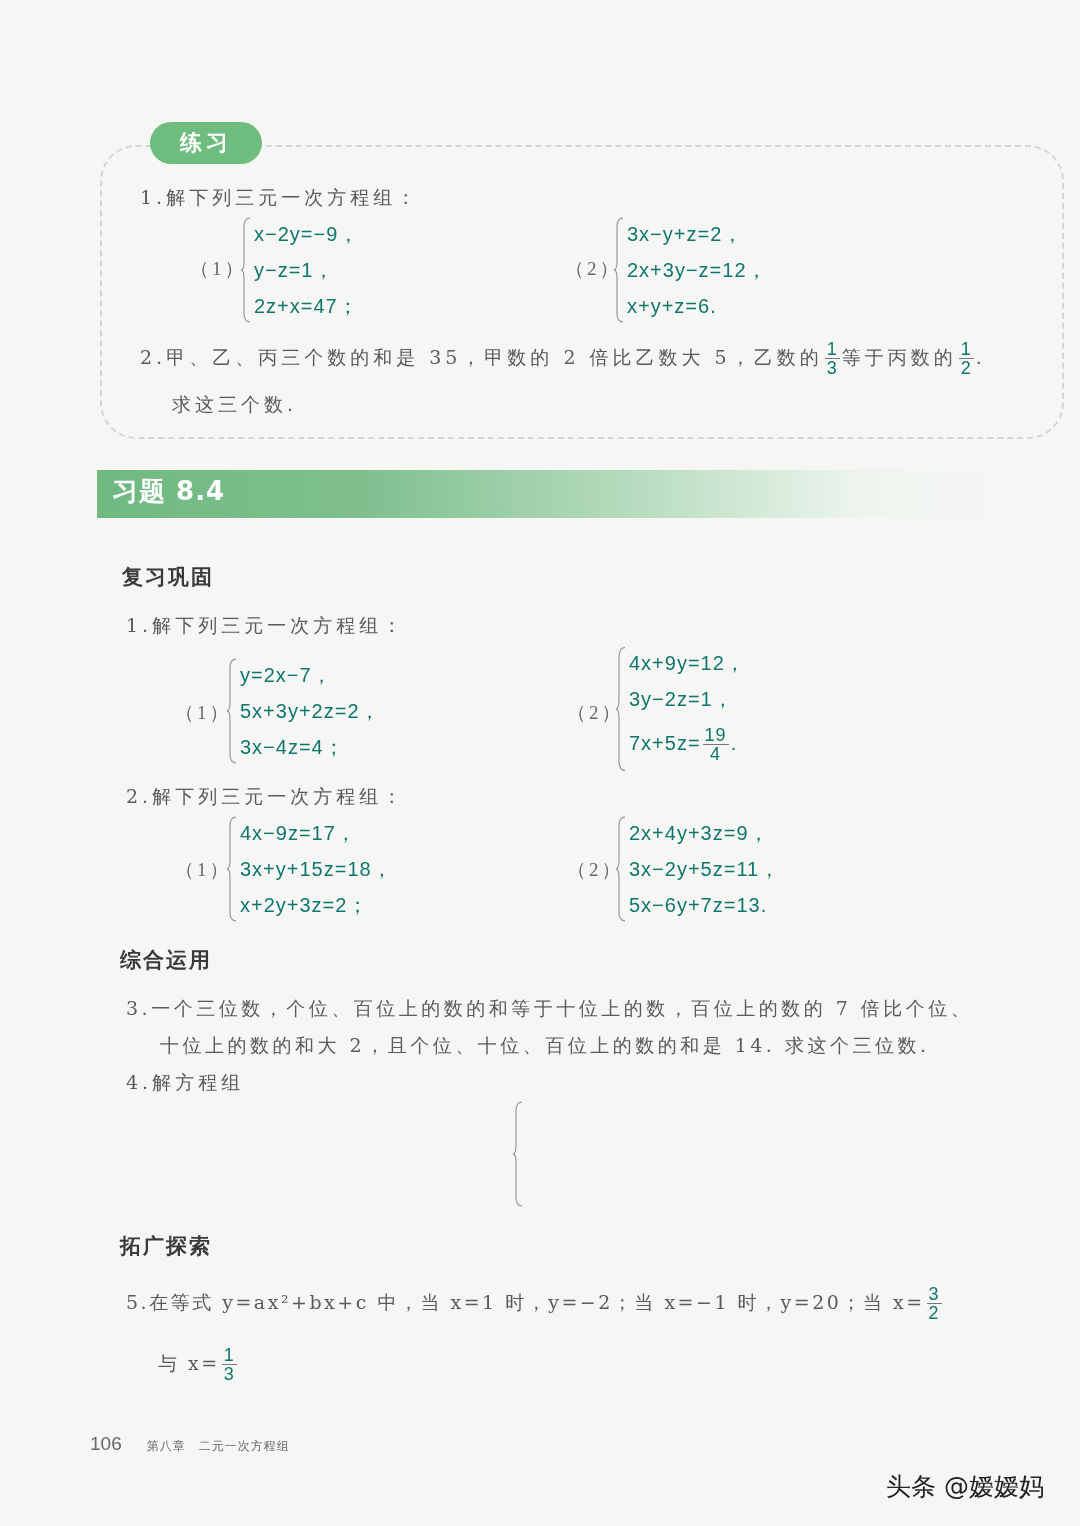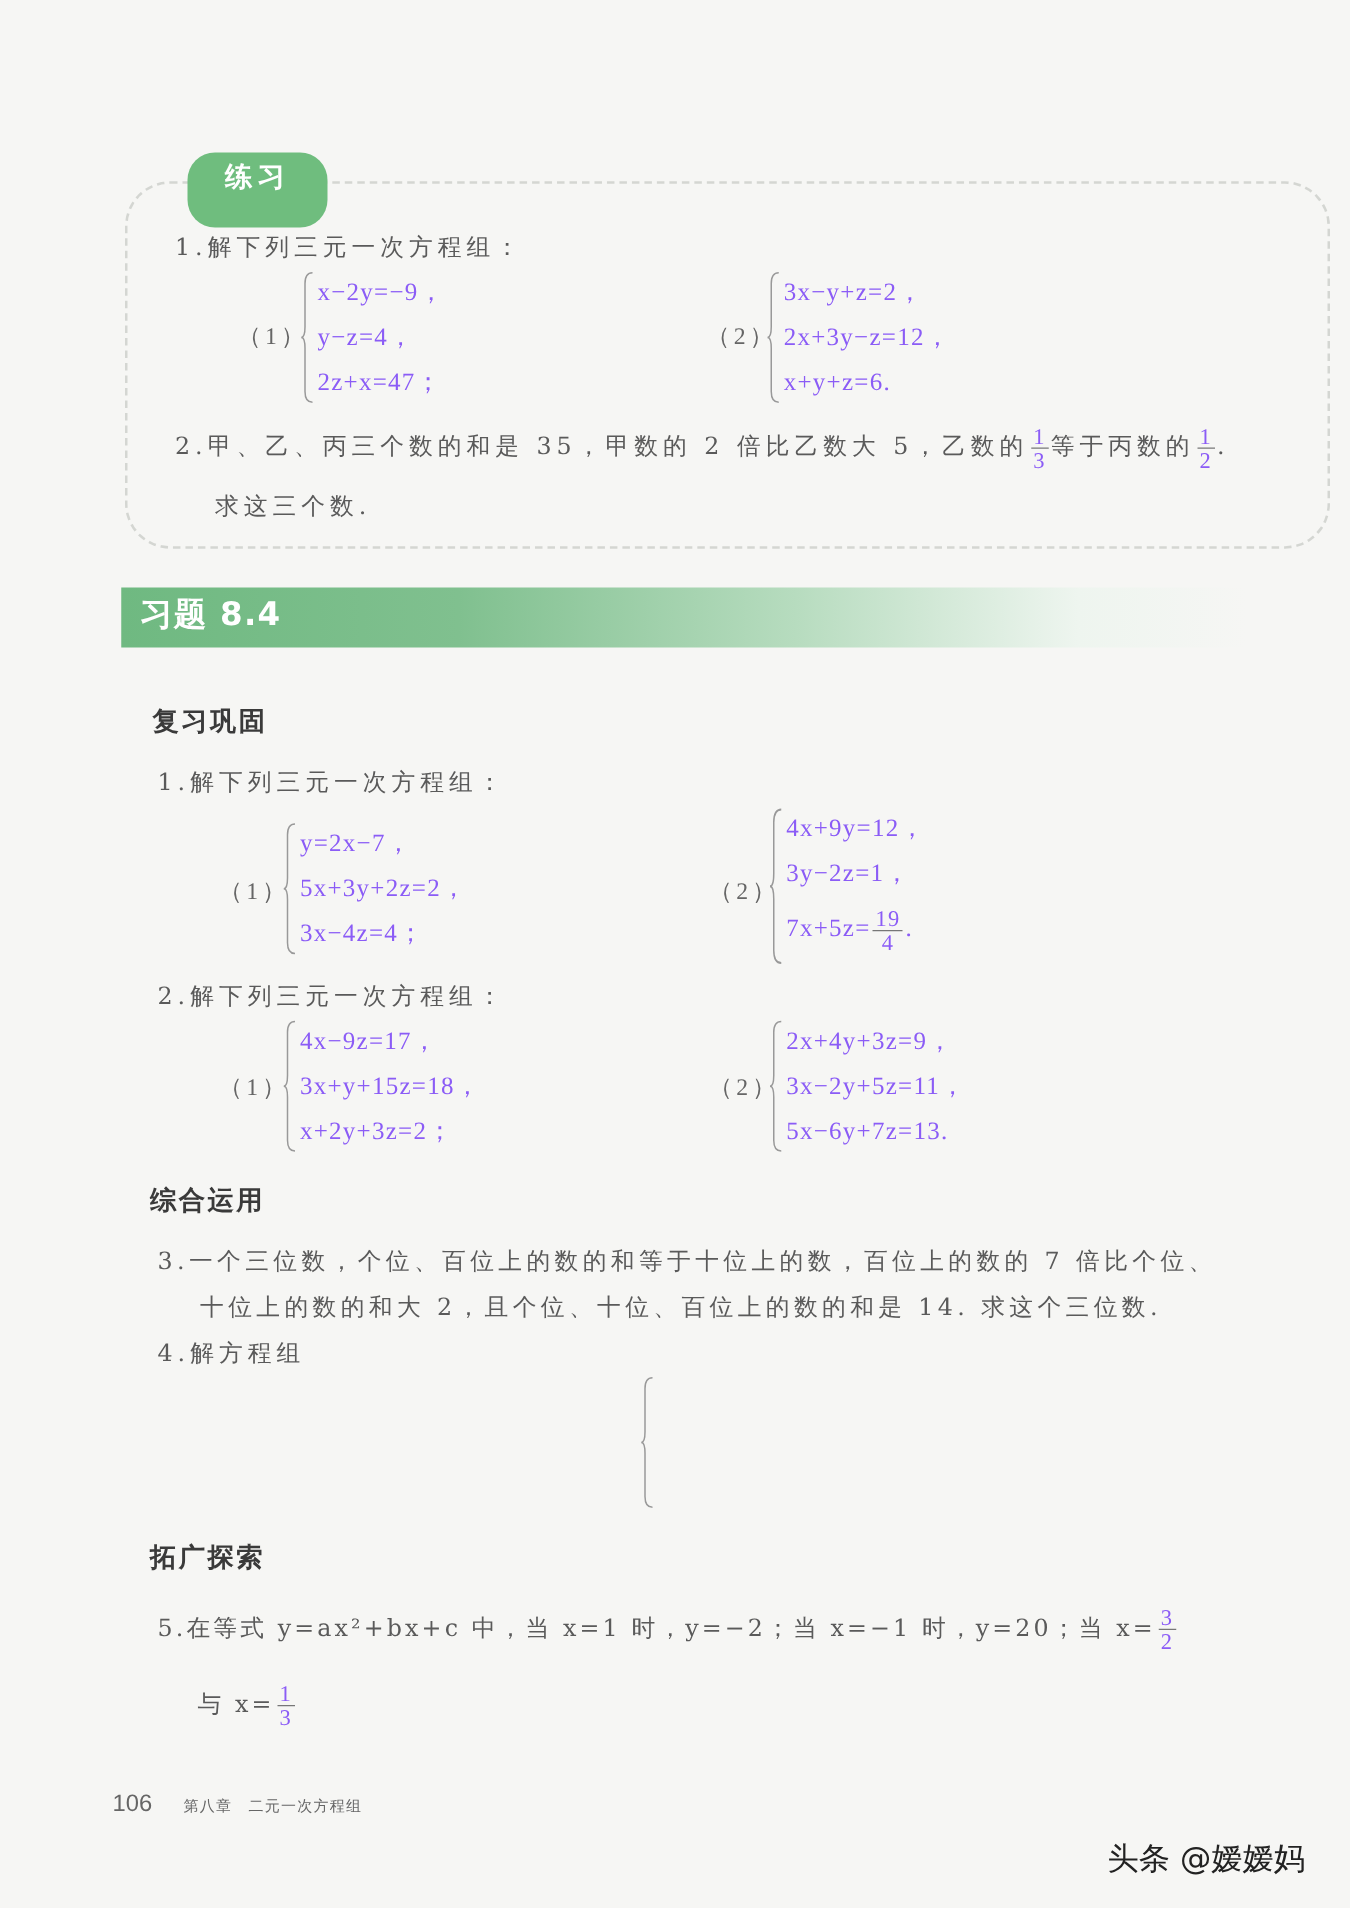--- a/index.html
+++ b/index.html
@@ -4,29 +4,29 @@
 <style>
   html, body { margin:0; padding:0; }
   body {
     width:1080px; height:1526px; position:relative; overflow:hidden;
     background:#f6f6f4;
     font-family:"DejaVu Serif", "Liberation Serif", serif;
     color:#555;
   }
   .abs { position:absolute; }
   .cn { font-family:"DejaVu Serif", serif; font-size:19px; letter-spacing:4px; color:#5a5a5a; }
-  .math { font-family:Liberation Serif, serif; font-size:20px; color:#8b5cf6; letter-spacing:1px; }
+  .math { font-family:Liberation Sans, sans-serif; font-size:20px; color:#0f766e; letter-spacing:1px; }
 
   
   .practice-box {
     left:100px; top:145px; width:960px; height:290px;
     border:2px dashed #d4d6d2; border-radius:36px;
   }
   .practice-pill {
-    left:150px; top:122px; width:112px; height:60px; border-radius:22px;
+    left:150px; top:122px; width:112px; height:42px; border-radius:22px;
     background:#6fbd7e; color:#fff; font-family:"DejaVu Sans", sans-serif;
     font-weight:bold; font-size:22px; text-align:center; line-height:42px; letter-spacing:4px;
   }
 
   .band {
     left:97px; top:470px; width:900px; height:48px;
     background:linear-gradient(90deg,#6fb981 0%,#80c08f 30%,#b7dcbf 60%,#eef5ef 85%,rgba(246,246,244,0) 100%);
   }
   .band-title {
     left:112px; top:474px; color:#fff; font-family:"DejaVu Sans", sans-serif;
@@ -62,21 +62,21 @@
   <span>1.</span><span>解下列三元一次方程组：</span>
 </div>
 
 <div class="abs label" style="left:190px;top:256px;">（1）</div>
 <div class="system math" style="left:240px;top:216px;height:108px;">
   <div class="brace"><svg viewBox="0 0 12 100" preserveAspectRatio="none">
         <path d="M10 2 Q4 2 4 10 L4 42 Q4 50 1 50 Q4 50 4 58 L4 90 Q4 98 10 98" fill="none" stroke="#999" stroke-width="1.2"></path>
       </svg></div>
   <div class="lines">
     <div>x−2y=−9，</div>
-    <div>y−z=4，</div>
+    <div>y−z=1，</div>
     <div>2z+x=47；</div>
   </div>
 </div>
 
 <div class="abs label" style="left:565px;top:256px;">（2）</div>
 <div class="system math" style="left:613px;top:216px;height:108px;">
   <div class="brace"><svg viewBox="0 0 12 100" preserveAspectRatio="none">
         <path d="M10 2 Q4 2 4 10 L4 42 Q4 50 1 50 Q4 50 4 58 L4 90 Q4 98 10 98" fill="none" stroke="#999" stroke-width="1.2"></path>
       </svg></div>
   <div class="lines">

